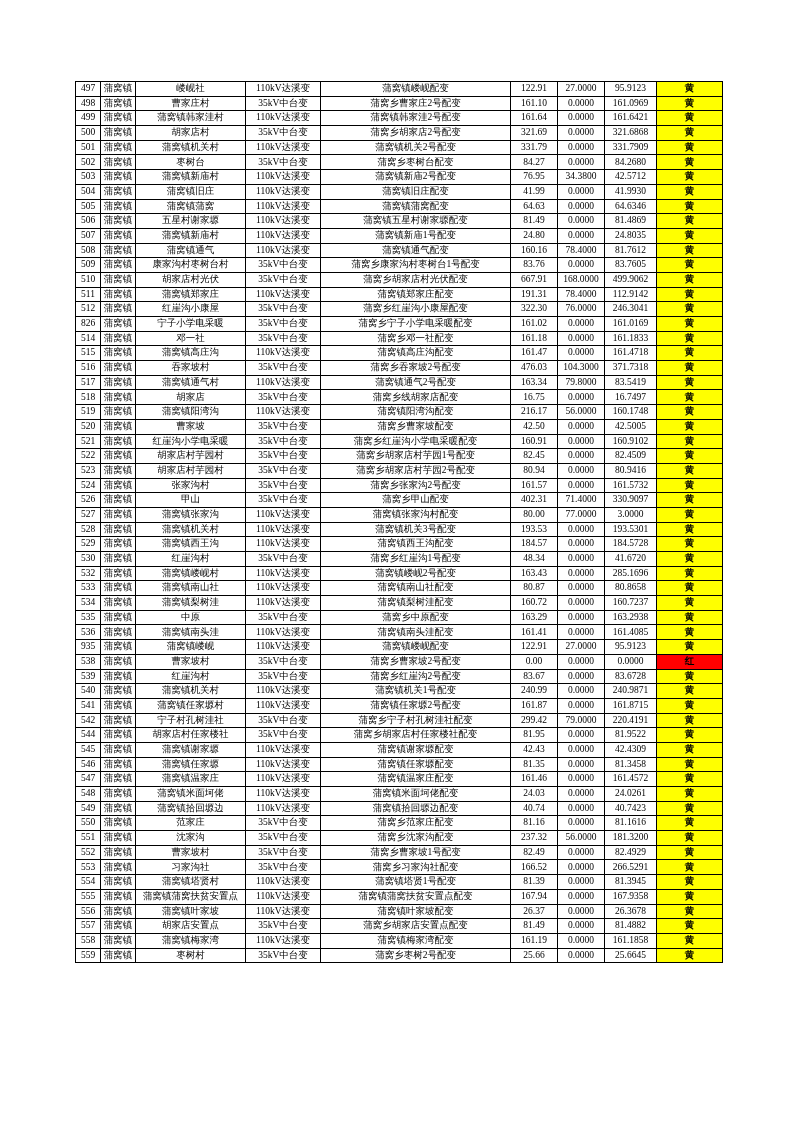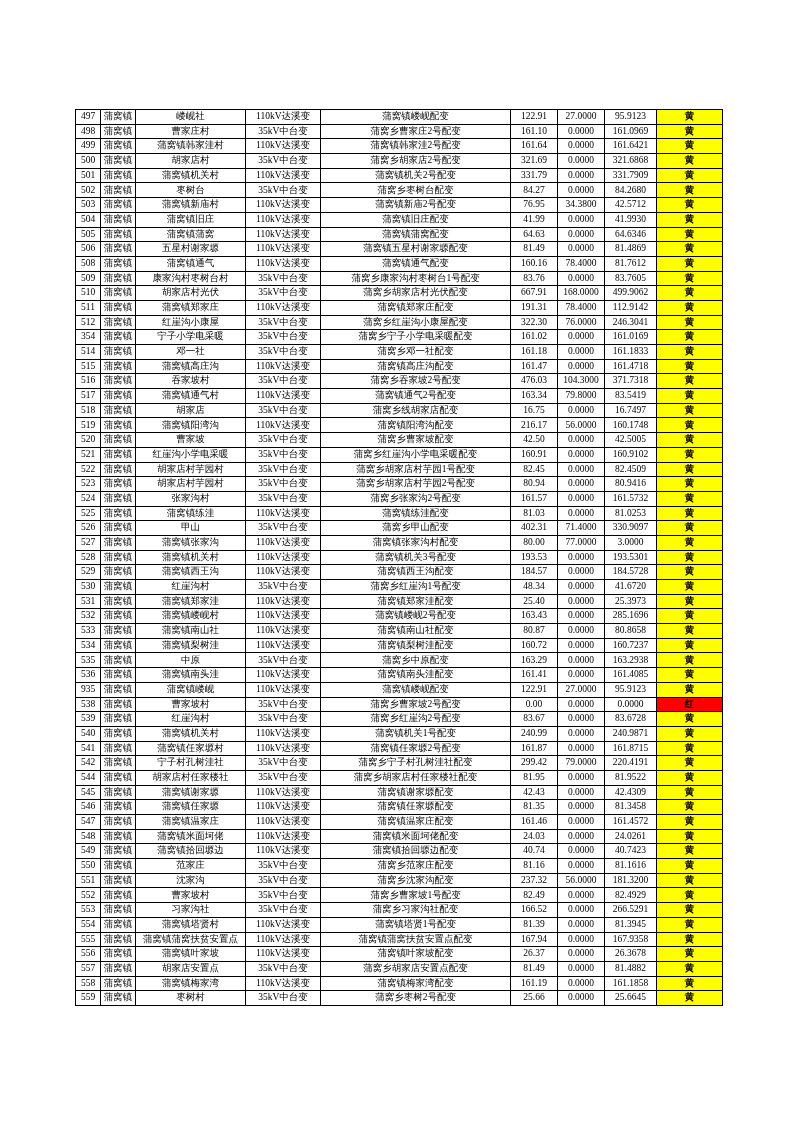--- a/index.html
+++ b/index.html
@@ -11,21 +11,21 @@
     position: relative;
     width: 794px;
     height: 1122px;
     background: #ffffff;
     overflow: hidden;
     font-family: "Liberation Serif", "DejaVu Serif", serif;
   }
   table.grid {
     position: absolute;
     left: 75px;
-    top: 109px;
+    top: 81px;
     border-collapse: collapse;
     table-layout: fixed;
   }
   table.grid td {
     border: 1px solid #000000;
     height: 13.7px;
     padding: 0 1px;
     font-size: 9.5px;
     line-height: 1;
     text-align: center;
@@ -158,20 +158,31 @@
     <td class="c-town">蒲窝镇</td>
     <td class="c-name">五星村谢家塬</td>
     <td class="c-sub">110kV达溪变</td>
     <td class="c-tf">蒲窝镇五星村谢家塬配变</td>
     <td class="c-num">81.49</td>
     <td class="c-num">0.0000</td>
     <td class="c-num">81.4869</td>
     <td class="c-status" style="background: rgb(255, 255, 0);">黄</td>
   </tr>
         <tr>
+    <td class="c-id">507</td>
+    <td class="c-town">蒲窝镇</td>
+    <td class="c-name">蒲窝镇新庙村</td>
+    <td class="c-sub">110kV达溪变</td>
+    <td class="c-tf">蒲窝镇新庙1号配变</td>
+    <td class="c-num">24.80</td>
+    <td class="c-num">0.0000</td>
+    <td class="c-num">24.8035</td>
+    <td class="c-status" style="background: rgb(255, 255, 0);">黄</td>
+  </tr>
+        <tr>
     <td class="c-id">508</td>
     <td class="c-town">蒲窝镇</td>
     <td class="c-name">蒲窝镇通气</td>
     <td class="c-sub">110kV达溪变</td>
     <td class="c-tf">蒲窝镇通气配变</td>
     <td class="c-num">160.16</td>
     <td class="c-num">78.4000</td>
     <td class="c-num">81.7612</td>
     <td class="c-status" style="background: rgb(255, 255, 0);">黄</td>
   </tr>
@@ -213,21 +224,21 @@
     <td class="c-town">蒲窝镇</td>
     <td class="c-name">红崖沟小康屋</td>
     <td class="c-sub">35kV中台变</td>
     <td class="c-tf">蒲窝乡红崖沟小康屋配变</td>
     <td class="c-num">322.30</td>
     <td class="c-num">76.0000</td>
     <td class="c-num">246.3041</td>
     <td class="c-status" style="background: rgb(255, 255, 0);">黄</td>
   </tr>
         <tr>
-    <td class="c-id">354</td>
+    <td class="c-id">826</td>
     <td class="c-town">蒲窝镇</td>
     <td class="c-name">宁子小学电采暖</td>
     <td class="c-sub">35kV中台变</td>
     <td class="c-tf">蒲窝乡宁子小学电采暖配变</td>
     <td class="c-num">161.02</td>
     <td class="c-num">0.0000</td>
     <td class="c-num">161.0169</td>
     <td class="c-status" style="background: rgb(255, 255, 0);">黄</td>
   </tr>
         <tr>
@@ -345,31 +356,20 @@
     <td class="c-town">蒲窝镇</td>
     <td class="c-name">张家沟村</td>
     <td class="c-sub">35kV中台变</td>
     <td class="c-tf">蒲窝乡张家沟2号配变</td>
     <td class="c-num">161.57</td>
     <td class="c-num">0.0000</td>
     <td class="c-num">161.5732</td>
     <td class="c-status" style="background: rgb(255, 255, 0);">黄</td>
   </tr>
         <tr>
-    <td class="c-id">525</td>
-    <td class="c-town">蒲窝镇</td>
-    <td class="c-name">蒲窝镇练洼</td>
-    <td class="c-sub">110kV达溪变</td>
-    <td class="c-tf">蒲窝镇练洼配变</td>
-    <td class="c-num">81.03</td>
-    <td class="c-num">0.0000</td>
-    <td class="c-num">81.0253</td>
-    <td class="c-status" style="background: rgb(255, 255, 0);">黄</td>
-  </tr>
-        <tr>
     <td class="c-id">526</td>
     <td class="c-town">蒲窝镇</td>
     <td class="c-name">甲山</td>
     <td class="c-sub">35kV中台变</td>
     <td class="c-tf">蒲窝乡甲山配变</td>
     <td class="c-num">402.31</td>
     <td class="c-num">71.4000</td>
     <td class="c-num">330.9097</td>
     <td class="c-status" style="background: rgb(255, 255, 0);">黄</td>
   </tr>
@@ -408,31 +408,20 @@
   </tr>
         <tr>
     <td class="c-id">530</td>
     <td class="c-town">蒲窝镇</td>
     <td class="c-name">红崖沟村</td>
     <td class="c-sub">35kV中台变</td>
     <td class="c-tf">蒲窝乡红崖沟1号配变</td>
     <td class="c-num">48.34</td>
     <td class="c-num">0.0000</td>
     <td class="c-num">41.6720</td>
-    <td class="c-status" style="background: rgb(255, 255, 0);">黄</td>
-  </tr>
-        <tr>
-    <td class="c-id">531</td>
-    <td class="c-town">蒲窝镇</td>
-    <td class="c-name">蒲窝镇郑家洼</td>
-    <td class="c-sub">110kV达溪变</td>
-    <td class="c-tf">蒲窝镇郑家洼配变</td>
-    <td class="c-num">25.40</td>
-    <td class="c-num">0.0000</td>
-    <td class="c-num">25.3973</td>
     <td class="c-status" style="background: rgb(255, 255, 0);">黄</td>
   </tr>
         <tr>
     <td class="c-id">532</td>
     <td class="c-town">蒲窝镇</td>
     <td class="c-name">蒲窝镇嵝岘村</td>
     <td class="c-sub">110kV达溪变</td>
     <td class="c-tf">蒲窝镇嵝岘2号配变</td>
     <td class="c-num">163.43</td>
     <td class="c-num">0.0000</td>

